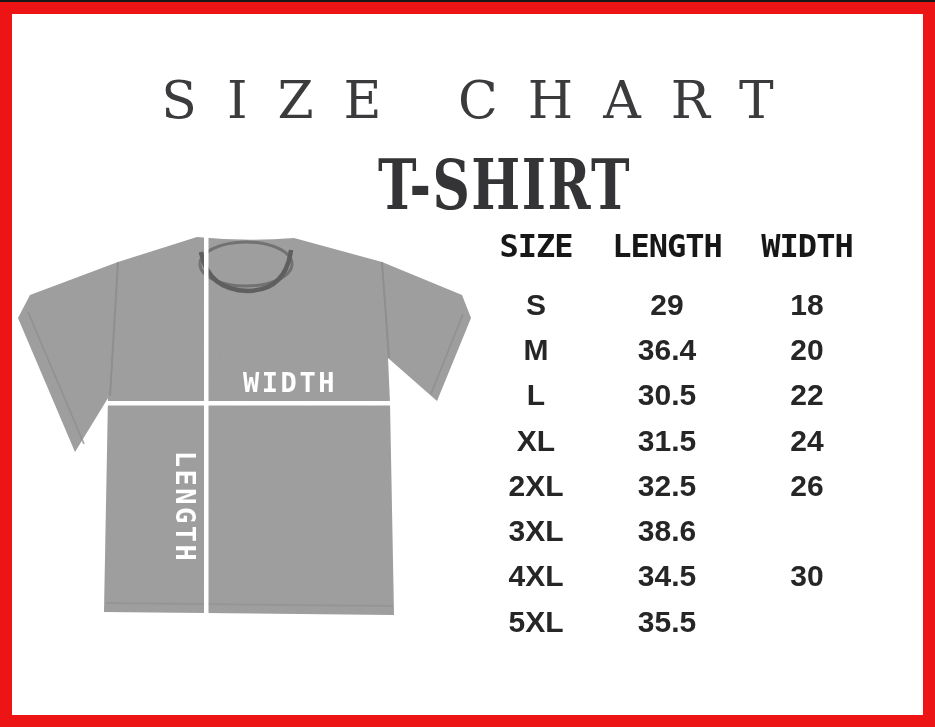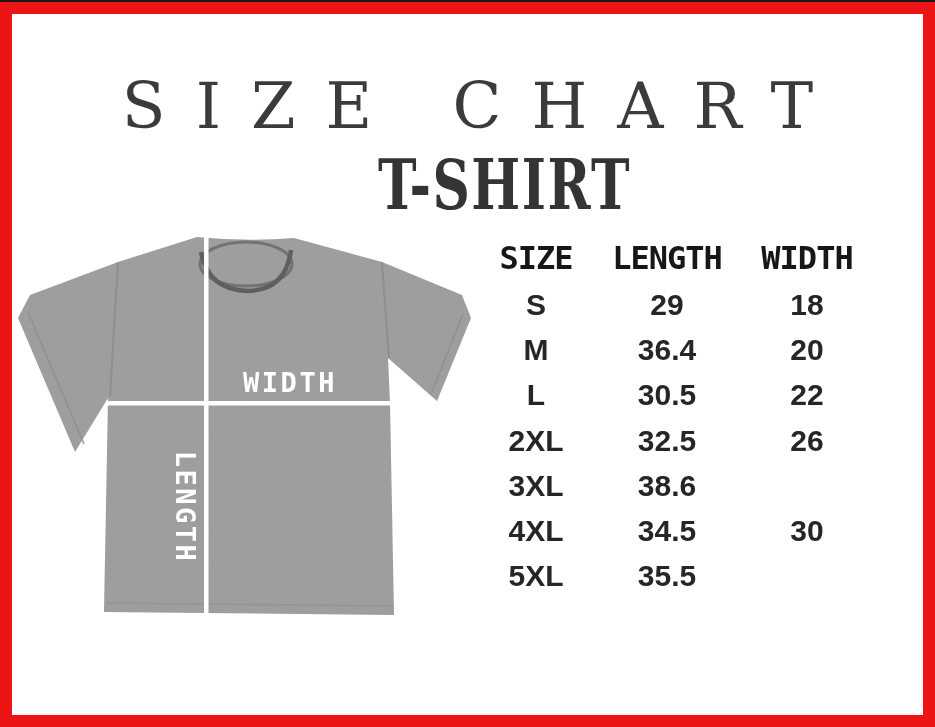--- a/index.html
+++ b/index.html
@@ -8,42 +8,42 @@
     background:#ffffff;
     font-family:"Liberation Sans", sans-serif;
   }
   .black-top{position:absolute;top:0;left:0;width:935px;height:3px;background:#161616;}
   .red-frame{
     position:absolute;left:0;top:2px;right:0;bottom:0;
     border:12px solid #ec1414;box-sizing:border-box;pointer-events:none;z-index:40;
   }
   .page-title{
     position:absolute;top:74px;left:0;width:935px;text-align:center;
-    font-family:"DejaVu Serif", serif;font-size:64px;font-weight:400;
+    font-family:"DejaVu Serif", serif;font-size:52px;font-weight:400;
     letter-spacing:30px;padding-left:30px;box-sizing:border-box;
     color:#3b3b3e;line-height:1;white-space:nowrap;
   }
   .page-subtitle{
     position:absolute;top:150px;left:0;width:935px;text-align:center;
     font-family:"DejaVu Serif", serif;font-size:70px;font-weight:700;
     letter-spacing:2px;color:#343437;line-height:1;white-space:nowrap;
     transform:translateX(37px) scaleX(0.74);transform-origin:center top;
   }
   .shirt-svg{position:absolute;left:0;top:0;width:935px;height:727px;z-index:10;}
   .svg-label{
     font-family:"DejaVu Sans Mono", monospace;font-weight:700;
     fill:#ffffff;letter-spacing:2.5px;
   }
   .size-table{position:absolute;left:480px;top:227px;width:392px;z-index:20;}
   .size-table .hdr-row{
     display:grid;grid-template-columns:112px 150px 130px;height:38px;align-items:center;
   }
   .size-table .hdr-cell{
     text-align:center;font-family:"DejaVu Sans Mono", monospace;
-    font-weight:700;font-size:32px;letter-spacing:-1px;color:#171717;margin-top:12px;
+    font-weight:700;font-size:32px;letter-spacing:-1px;color:#171717;
   }
   .size-table .rows{margin-top:17px;}
   .size-table .data-row{
     display:grid;grid-template-columns:112px 150px 130px;height:45.3px;align-items:center;
   }
   .size-table .data-cell{
     text-align:center;font-family:"Liberation Sans", sans-serif;
     font-weight:700;font-size:30px;color:#262626;
   }
 </style>
@@ -101,20 +101,25 @@
       <div class="data-cell">M</div>
       <div class="data-cell">36.4</div>
       <div class="data-cell">20</div>
     </div>
     <div class="data-row">
       <div class="data-cell">L</div>
       <div class="data-cell">30.5</div>
       <div class="data-cell">22</div>
     </div>
     <div class="data-row">
+      <div class="data-cell">XL</div>
+      <div class="data-cell">31.5</div>
+      <div class="data-cell">24</div>
+    </div>
+    <div class="data-row">
       <div class="data-cell">2XL</div>
       <div class="data-cell">32.5</div>
       <div class="data-cell">26</div>
     </div>
     <div class="data-row">
       <div class="data-cell">3XL</div>
       <div class="data-cell">38.6</div>
     </div>
     <div class="data-row">
       <div class="data-cell">4XL</div>

